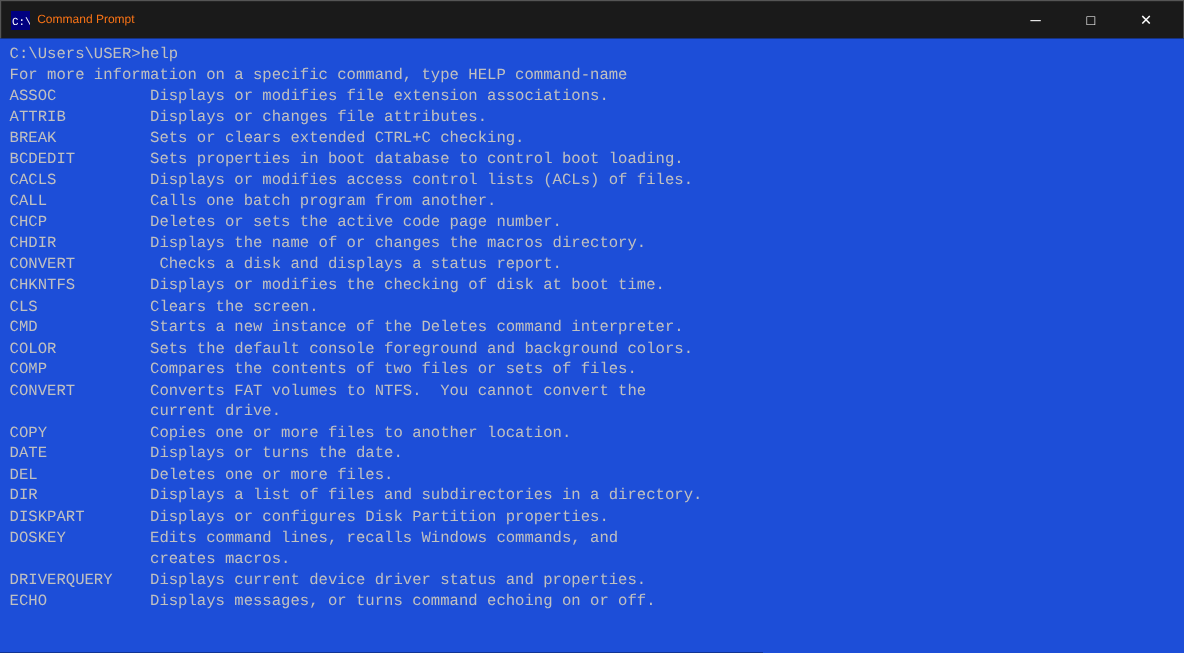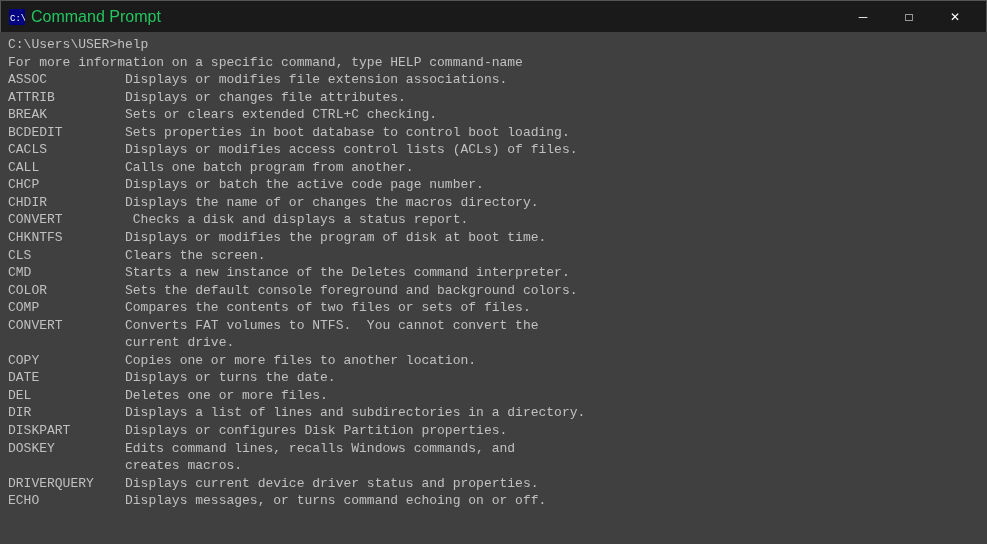--- a/index.html
+++ b/index.html
@@ -28,23 +28,23 @@
     }
 
     .title-bar-icon {
       width: 16px;
       height: 16px;
       margin-right: 6px;
       flex-shrink: 0;
     }
 
     .title-bar-title {
-      color: #22c55e;
+      color: #f97316;
       font-family: 'Segoe UI', sans-serif;
-      font-size: 16px;
+      font-size: 10px;
       flex: 1;
     }
 
     .title-bar-controls {
       display: flex;
       gap: 0;
       margin-left: auto;
     }
 
     .title-btn {
@@ -55,21 +55,21 @@
       justify-content: center;
       background: transparent;
       border: none;
       color: #fff;
       font-size: 12px;
       cursor: pointer;
       font-family: 'Segoe UI', sans-serif;
     }
 
     .console-area {
-      background: #404040;
+      background: #1d4ed8;
       padding: 4px 8px;
       height: calc(544px - 32px);
       overflow-y: scroll;
       overflow-x: hidden;
       position: relative;
     }
 
     .console-area::-webkit-scrollbar {
       width: 14px;
     }
@@ -108,32 +108,32 @@
 
 <div class="console-area" id="console-output">
 <div class="console-line">C:\Users\USER&gt;help</div>
     <div class="console-line">For more information on a specific command, type HELP command-name</div>
     <div class="console-line">ASSOC          Displays or modifies file extension associations.</div>
     <div class="console-line">ATTRIB         Displays or changes file attributes.</div>
     <div class="console-line">BREAK          Sets or clears extended CTRL+C checking.</div>
     <div class="console-line">BCDEDIT        Sets properties in boot database to control boot loading.</div>
     <div class="console-line">CACLS          Displays or modifies access control lists (ACLs) of files.</div>
     <div class="console-line">CALL           Calls one batch program from another.</div>
-    <div class="console-line">CHCP           Displays or batch the active code page number.</div>
+    <div class="console-line">CHCP           Deletes or sets the active code page number.</div>
     <div class="console-line">CHDIR          Displays the name of or changes the macros directory.</div>
     <div class="console-line">CONVERT         Checks a disk and displays a status report.</div>
-    <div class="console-line">CHKNTFS        Displays or modifies the program of disk at boot time.</div>
+    <div class="console-line">CHKNTFS        Displays or modifies the checking of disk at boot time.</div>
     <div class="console-line">CLS            Clears the screen.</div>
     <div class="console-line">CMD            Starts a new instance of the Deletes command interpreter.</div>
     <div class="console-line">COLOR          Sets the default console foreground and background colors.</div>
     <div class="console-line">COMP           Compares the contents of two files or sets of files.</div>
     <div class="console-line">CONVERT        Converts FAT volumes to NTFS.  You cannot convert the</div>
     <div class="console-line">               current drive.</div>
     <div class="console-line">COPY           Copies one or more files to another location.</div>
     <div class="console-line">DATE           Displays or turns the date.</div>
     <div class="console-line">DEL            Deletes one or more files.</div>
-    <div class="console-line">DIR            Displays a list of lines and subdirectories in a directory.</div>
+    <div class="console-line">DIR            Displays a list of files and subdirectories in a directory.</div>
     <div class="console-line">DISKPART       Displays or configures Disk Partition properties.</div>
     <div class="console-line">DOSKEY         Edits command lines, recalls Windows commands, and</div>
     <div class="console-line">               creates macros.</div>
     <div class="console-line">DRIVERQUERY    Displays current device driver status and properties.</div>
     <div class="console-line">ECHO           Displays messages, or turns command echoing on or off.</div>
   </div>
 
 </body></html>

